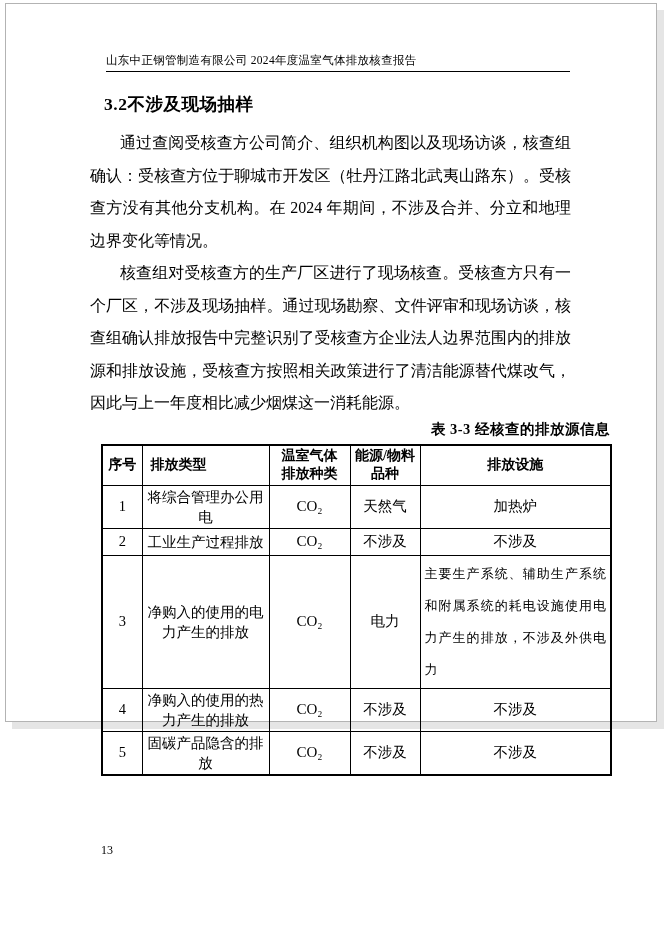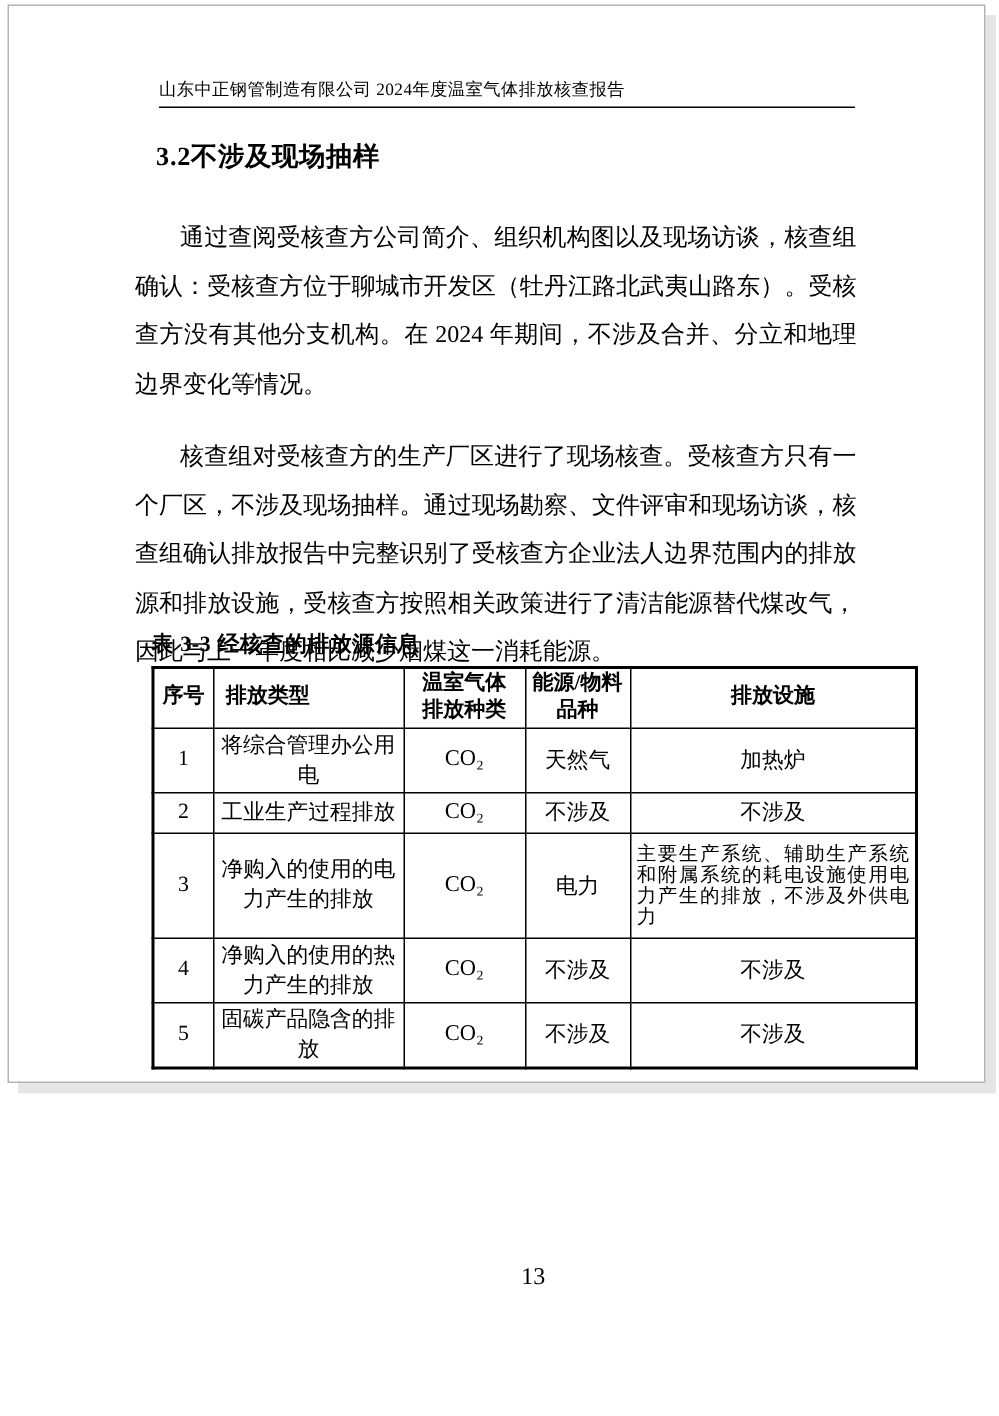--- a/index.html
+++ b/index.html
@@ -40,27 +40,26 @@
   .body-text {
     position: absolute;
     left: 84px; top: 123px;
     width: 481px;
   }
   .body-text p {
     font-size: 16px;
     line-height: 32.5px;
     text-align: justify;
     text-indent: 30px;
-    margin-top: 16px;
   }
   .table-caption {
     position: absolute;
     left: 95px; top: 416px;
     width: 509px;
-    text-align: left;
+    text-align: right;
     font-size: 14.5px;
     font-weight: bold;
     letter-spacing: 0.5px;
   }
   .emis-table {
     position: absolute;
     left: 95px; top: 440px;
     width: 509px;
     border-collapse: collapse;
     table-layout: fixed;
@@ -79,21 +78,21 @@
     font-weight: bold;
     font-size: 14px;
     line-height: 18px;
     white-space: pre-line;
   }
   .emis-table th.th-type { text-align: left; padding-left: 8px; }
   .emis-table td.cell-gas { font-size: 15px; }
   .emis-table td.cell-facility-long {
     text-align: justify;
     font-size: 13px;
-    line-height: 14px;
+    line-height: 32px;
     padding: 2px 4px;
     margin-left: 35px;
   }
   .emis-table tr.row-h { height: 40px; }
   .emis-table tr.r1 { height: 27px; }
   .emis-table tr.r2 { height: 27px; }
   .emis-table tr.r3 { height: 70px; }
   .emis-table tr.r4 { height: 43px; }
   .emis-table tr.r5 { height: 43px; }
   .emis-table tr.rn { height: 134px; }
@@ -103,22 +102,22 @@
     font-size: 13px;
     line-height: 23px;
     padding: 4px 6px 6px 6px;
   }
   .notes-cell .notes-title { font-weight: bold; }
   .notes-cell .note-line { text-align: justify; }
   .page-number {
     position: absolute;
     left: 95px; top: 839px;
     width: 509px;
-    text-align: center;
-    font-size: 16px;
+    text-align: left;
+    font-size: 12px;
   }
   .cell-type { line-height: 20px; }
 </style>
 </head>
 <body>
 
 <div class="page">
 
   <div class="doc-header">山东中正钢管制造有限公司 2024年度温室气体排放核查报告</div>
 

